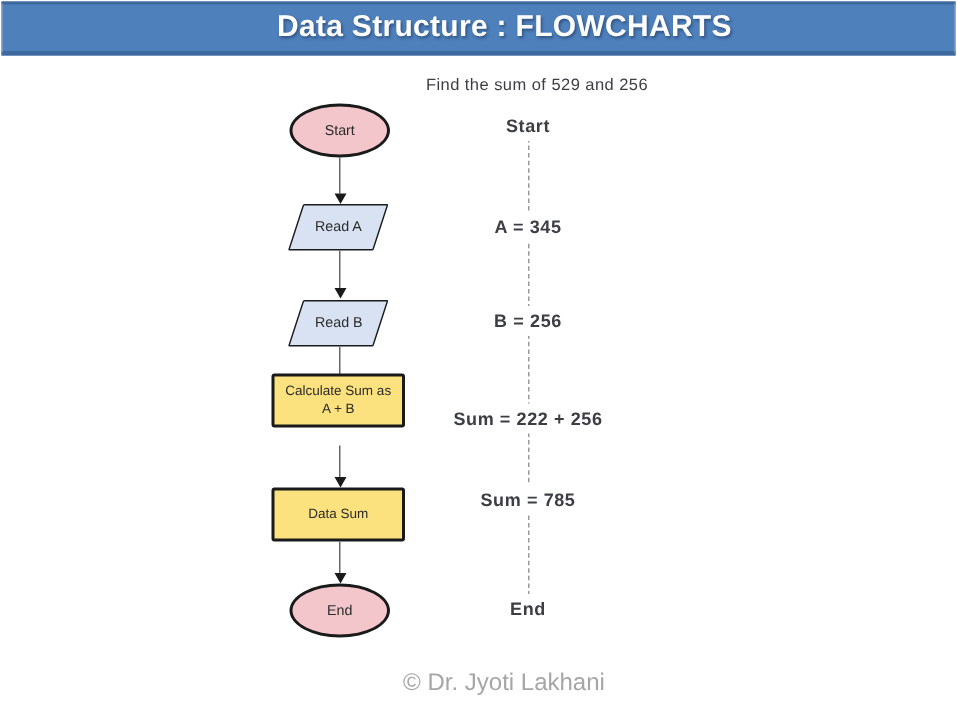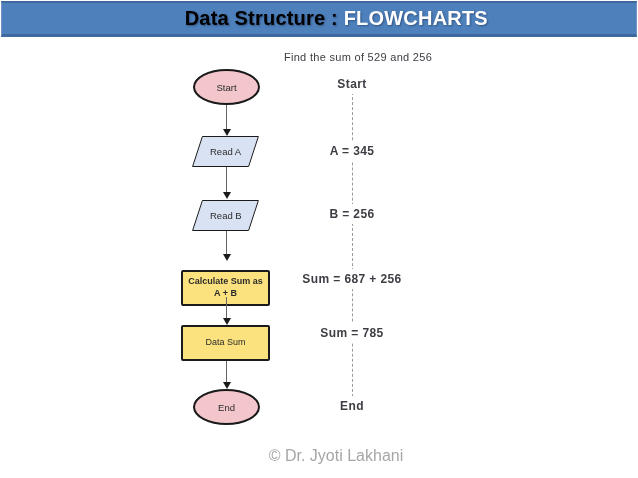--- a/index.html
+++ b/index.html
@@ -17,21 +17,21 @@
     border-bottom:3px solid #3D699E;
     border-left:1px solid #7396C5;
     border-right:1px solid #7396C5;
     display:flex; align-items:center; justify-content:center;
   }
   .title-text {
     font-size:20px; font-weight:bold; letter-spacing:0.2px;
     text-shadow:1px 1px 2px rgba(25,45,80,0.55);
     white-space:pre;
   }
-  .title-prefix { color:#000000; }
+  .title-prefix { color:#ffffff; }
   .title-highlight { color:#ffffff;margin-top:43px; }
 
   
   .subtitle {
     position:absolute; left:352px; top:51px; transform:translateX(-50%);
     font-size:11px; color:#3D3E44; 
     white-space:nowrap; letter-spacing:0.3px;padding-left:12px;
   }
 
   
@@ -116,21 +116,21 @@
 
   <div class="node parallelogram" style="top:200px;">
     <span class="inner">Read B</span>
   </div>
 
   <div class="arrow" style="top:231px; height:30px;">
     <div class="shaft" style="height:23px;"></div>
     <div class="head"></div>
   </div>
 
-  <div class="node rectangle" style="top:270px;font-weight:bold;">
+  <div class="node rectangle" style="top:249px;">
     <span>
       <span>Calculate Sum as</span><br>
       <span>A + B</span>
     </span>
   </div>
 
   <div class="arrow" style="top:297px; height:28px;">
     <div class="shaft" style="height:21px;"></div>
     <div class="head"></div>
   </div>
@@ -145,19 +145,19 @@
   </div>
 
   <div class="node ellipse" style="top:389px;">
     <span>End</span>
   </div>
 
   <div class="trace-line"></div>
   <div class="trace-step" style="top:84px;">Start</div>
   <div class="trace-step" style="top:151px;">A = 345</div>
   <div class="trace-step" style="top:214px;">B = 256</div>
-  <div class="trace-step" style="top:279px;">Sum = 687 + 256</div>
+  <div class="trace-step" style="top:279px;">Sum = 222 + 256</div>
   <div class="trace-step" style="top:333px;">Sum = 785</div>
   <div class="trace-step" style="top:406px;">End</div>
 
   <div class="footer-credit">© Dr. Jyoti Lakhani</div>
 
 </div>
 
 </body></html>

